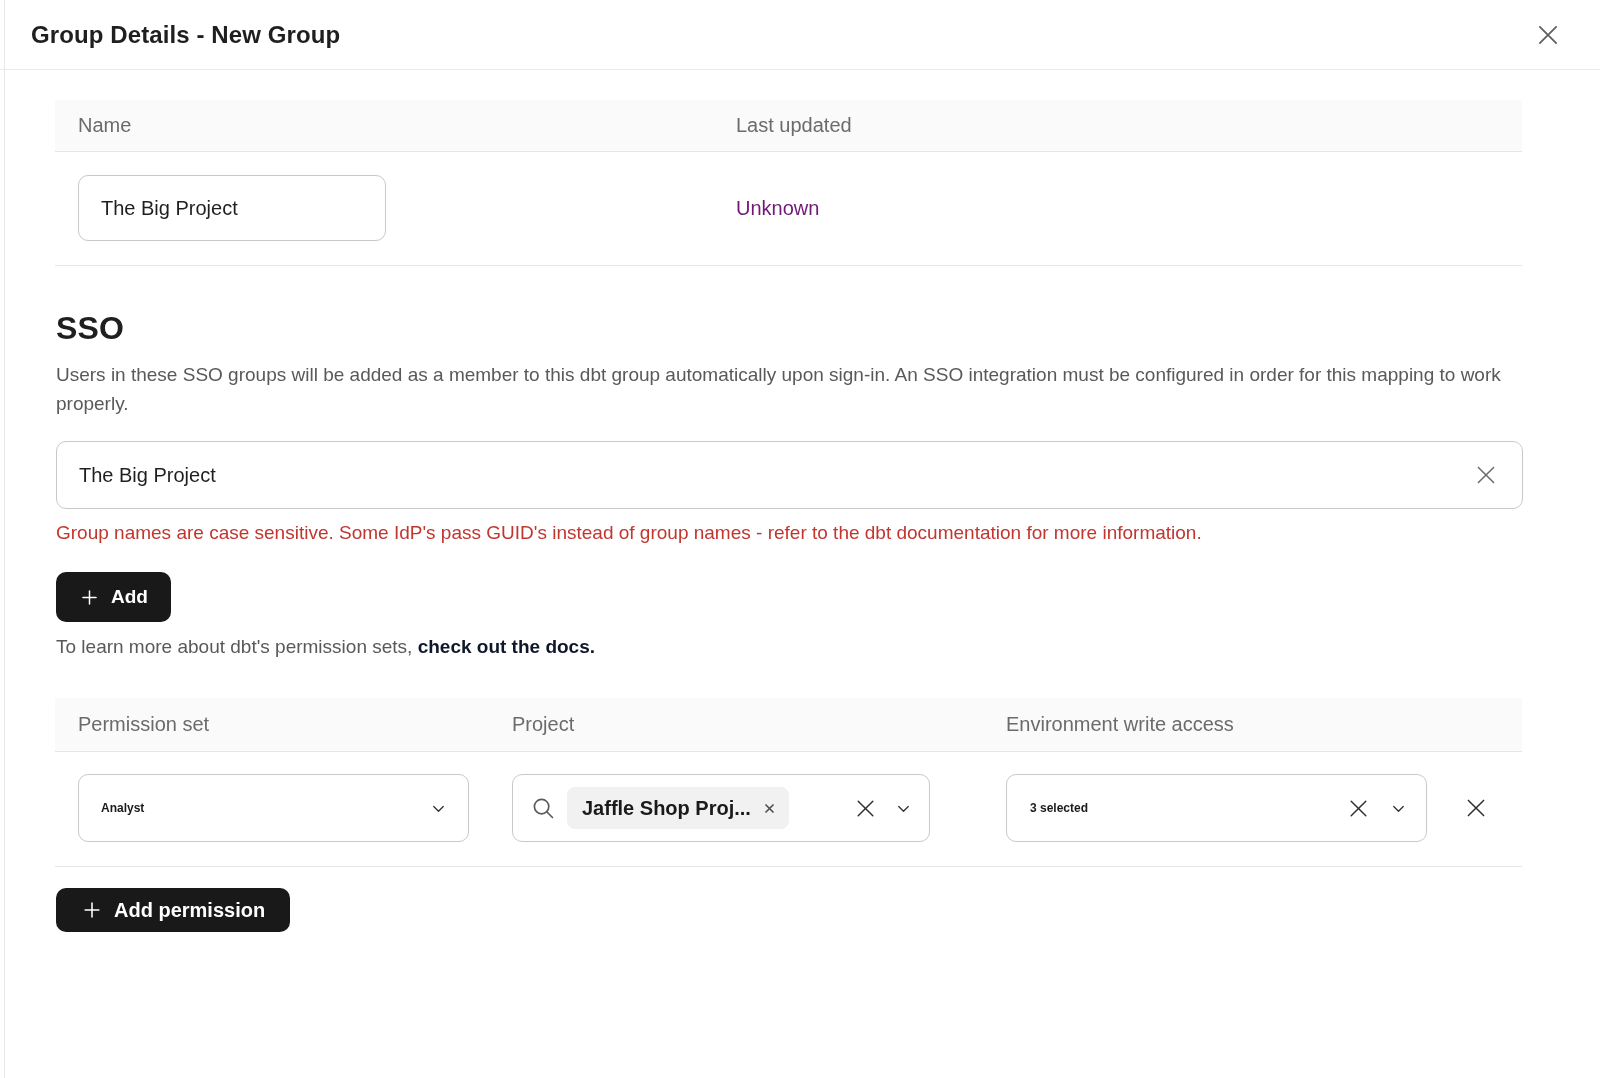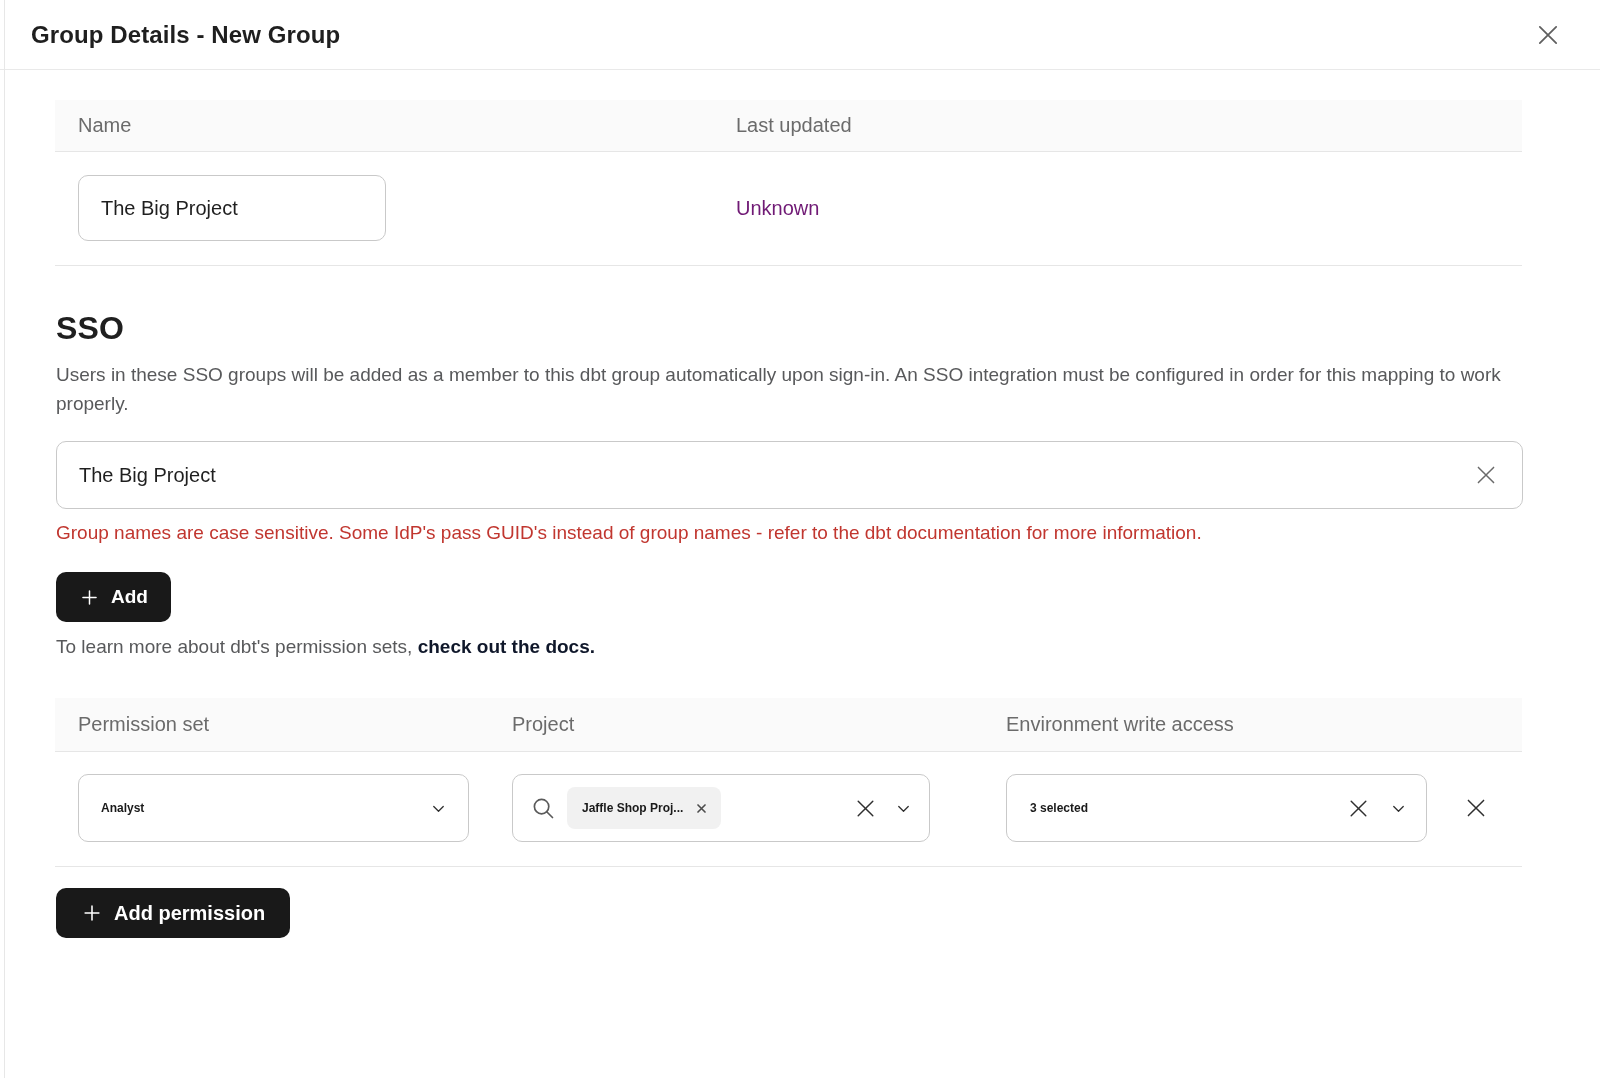--- a/index.html
+++ b/index.html
@@ -45,21 +45,21 @@
   .input-wrap { position: relative; margin-top: 23px; }
   .sso-input { width: 100%; height: 68px; font-weight: 500; }
   .input-clear { position: absolute; right: 20px; top: 50%; transform: translateY(-50%); }
   .warning-text { font-size: 19px; margin-top: 13px; color: #c1362f; }
   .btn-dark {
     display: inline-flex; align-items: center; gap: 11px;
     background: #191919; color: #ffffff; border: none; border-radius: 10px;
     font-family: "Liberation Sans", sans-serif; font-size: 19px; font-weight: 700;
     height: 50px; padding: 0 23px; cursor: pointer; margin-top: 28px;
   }
-  .btn-add-permission { height: 50px; padding: 0 25px; font-size: 20px; margin-top: 21px; }
+  .btn-add-permission { height: 44px; padding: 0 25px; font-size: 20px; margin-top: 21px; }
 
   
   .access-heading { font-size: 30px; margin-top: 48px; }
   .docs-line { font-size: 19px; color: #58595b; margin-top: 14px; }
   .docs-link { color: #0f172a; font-weight: 700; text-underline-offset: 4px; cursor: pointer; }
 
   .t2 { margin-top: 40px; margin-left: -1px; }
   .t2 .thead { height: 54px; }
   .t2-col1 { width: 434px; }
   .t2-col2 { width: 458px; }
@@ -71,21 +71,21 @@
     height: 68px; border: 1px solid #c9c9c9; border-radius: 10px; background: #fff;
     display: flex; align-items: center; cursor: pointer;
   }
   .select-field { width: 391px; justify-content: space-between; padding: 0 20px 0 22px; }
   .field-label { font-size: 12px; font-weight: 700; color: #1a1a1a; }
   .combo-field { width: 418px; padding: 0 16px 0 17px; gap: 10px; }
   .tag {
     display: inline-flex; align-items: center; gap: 12px;
     background: #f1f1f1; border-radius: 8px; height: 42px; padding: 0 13px 0 15px;
   }
-  .tag-label { font-size: 12px; font-weight: 700; color: #1a1a1a; white-space: nowrap; }
+  .tag-label { font-size: 20px; font-weight: 700; color: #1a1a1a; white-space: nowrap; }
   .combo-actions { display: flex; align-items: center; gap: 14px; margin-left: auto; }
   .multi-field { width: 421px; padding: 0 18px 0 23px; }
   .multi-field .field-label { flex: 1; }
   .multi-actions { display: flex; align-items: center; gap: 16px; }
   .row-remove { padding: 8px; }
 </style>
 </head>
 <body>
 
 <div class="panel-edge"></div>

